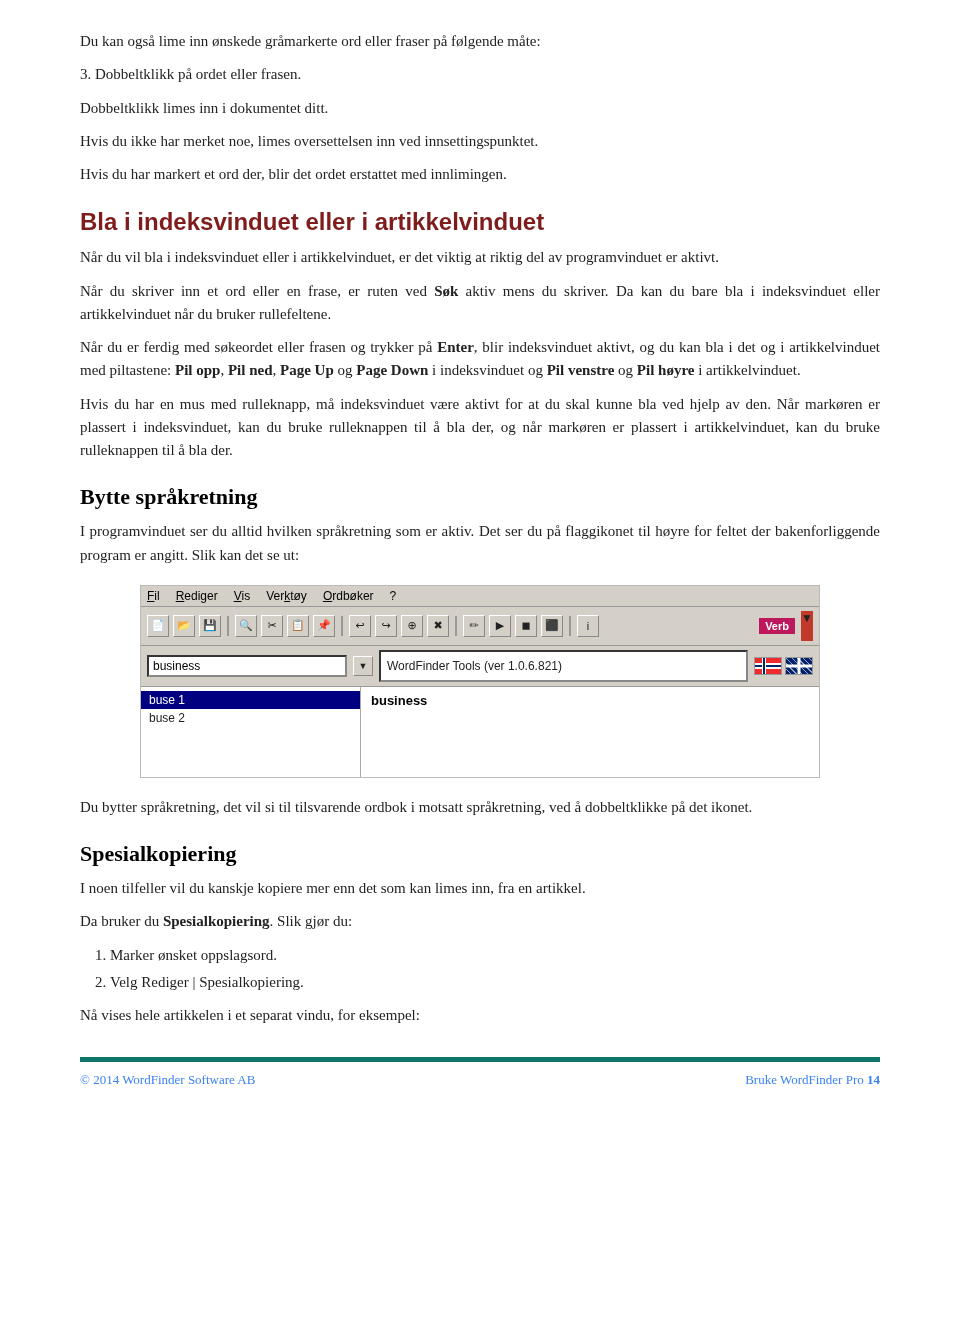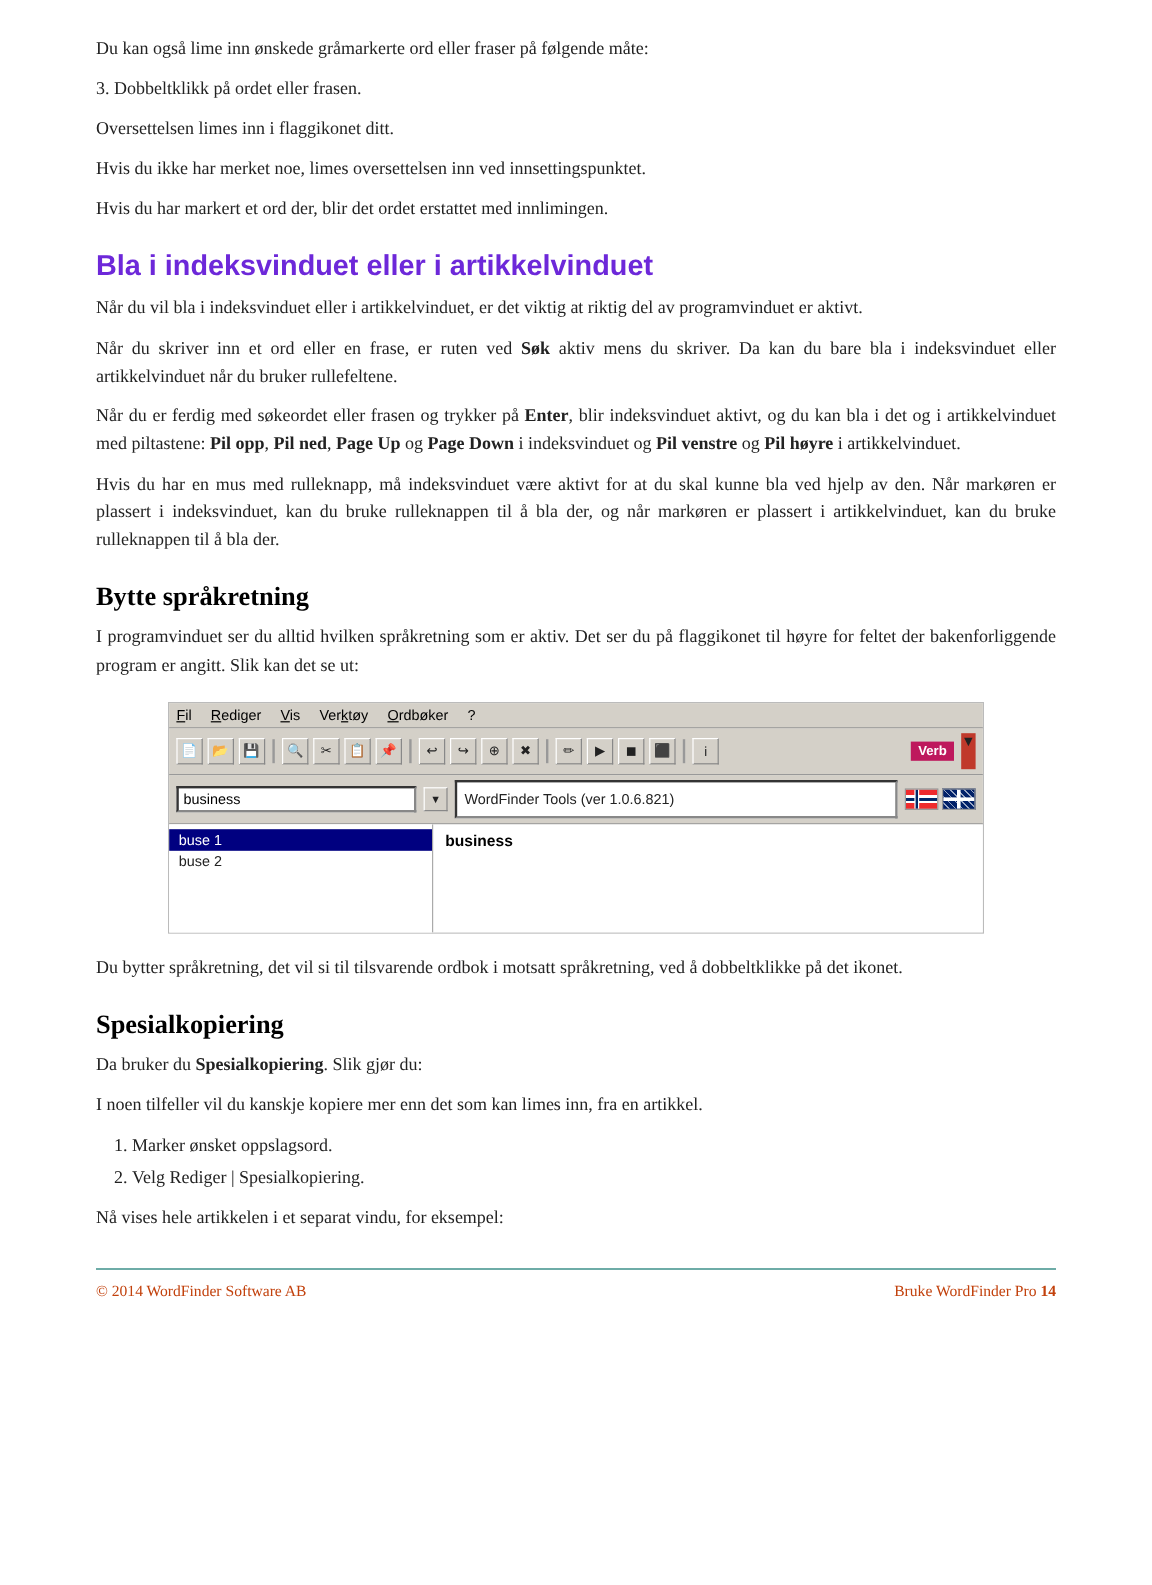--- a/index.html
+++ b/index.html
@@ -19,21 +19,21 @@
       margin-bottom: 10px;
       text-align: justify;
     }
 
     h2 {
       font-family: Arial, Helvetica, sans-serif;
       font-size: 24px;
       font-weight: bold;
       margin-top: 22px;
       margin-bottom: 10px;
-      color: #6d28d9;
+      color: #7f1d1d;
     }
 
     h3 {
       font-family: Liberation Serif, serif;
       font-size: 22px;
       font-weight: bold;
       margin-top: 22px;
       margin-bottom: 10px;
       color: #000;
     }
@@ -173,37 +173,37 @@
     }
 
     ol li {
       font-size: 15px;
       line-height: 1.55;
       margin-bottom: 4px;
       text-align: justify;
     }
 
     .footer {
-      border-top: 1px solid #0f766e;
+      border-top: 5px solid #0f766e;
       display: flex;
       justify-content: space-between;
       align-items: flex-start;
       padding: 10px 0;
       margin-top: 30px;
       font-size: 13px;
-      color: #c2410c;
+      color: #3b82f6;
     }
   </style>
 </head>
 <body>
 
 <div class="intro-paragraphs">
   <p>Du kan også lime inn ønskede gråmarkerte ord eller fraser på følgende måte:</p>
   <p>3.   Dobbeltklikk på ordet eller frasen.</p>
-  <p>Oversettelsen limes inn i flaggikonet ditt.</p>
+  <p>Dobbeltklikk limes inn i dokumentet ditt.</p>
   <p>Hvis du ikke har merket noe, limes oversettelsen inn ved innsettingspunktet.</p>
   <p>Hvis du har markert et ord der, blir det ordet erstattet med innlimingen.</p>
 </div>
 
 <div class="section">
   <h2>Bla i indeksvinduet eller i artikkelvinduet</h2>
   <p>Når du vil bla i indeksvinduet eller i artikkelvinduet, er det viktig at riktig del av programvinduet er aktivt.</p>
   <p>
     Når du skriver inn et ord eller en frase, er ruten ved <span class="bold">Søk</span> aktiv mens du skriver. Da kan du bare bla i indeksvinduet eller artikkelvinduet når du bruker rullefeltene.
   </p>
@@ -282,24 +282,24 @@
         <span>business</span>
       </div>
     </div>
   </div>
 
   <p>Du bytter språkretning, det vil si til tilsvarende ordbok i motsatt språkretning, ved å dobbeltklikke på det ikonet.</p>
 </div>
 
 <div class="section">
   <h3>Spesialkopiering</h3>
+  <p>I noen tilfeller vil du kanskje kopiere mer enn det som kan limes inn, fra en artikkel.</p>
   <p>
     <span>Da bruker du </span><span class="bold">Spesialkopiering</span><span>. Slik gjør du:</span>
   </p>
-  <p>I noen tilfeller vil du kanskje kopiere mer enn det som kan limes inn, fra en artikkel.</p>
   <ol>
     <li>Marker ønsket oppslagsord.</li>
     <li>Velg Rediger | Spesialkopiering.</li>
   </ol>
   <p>Nå vises hele artikkelen i et separat vindu, for eksempel:</p>
 </div>
 
 <div class="footer">
   <span>© 2014 WordFinder Software AB</span>
   <span>

